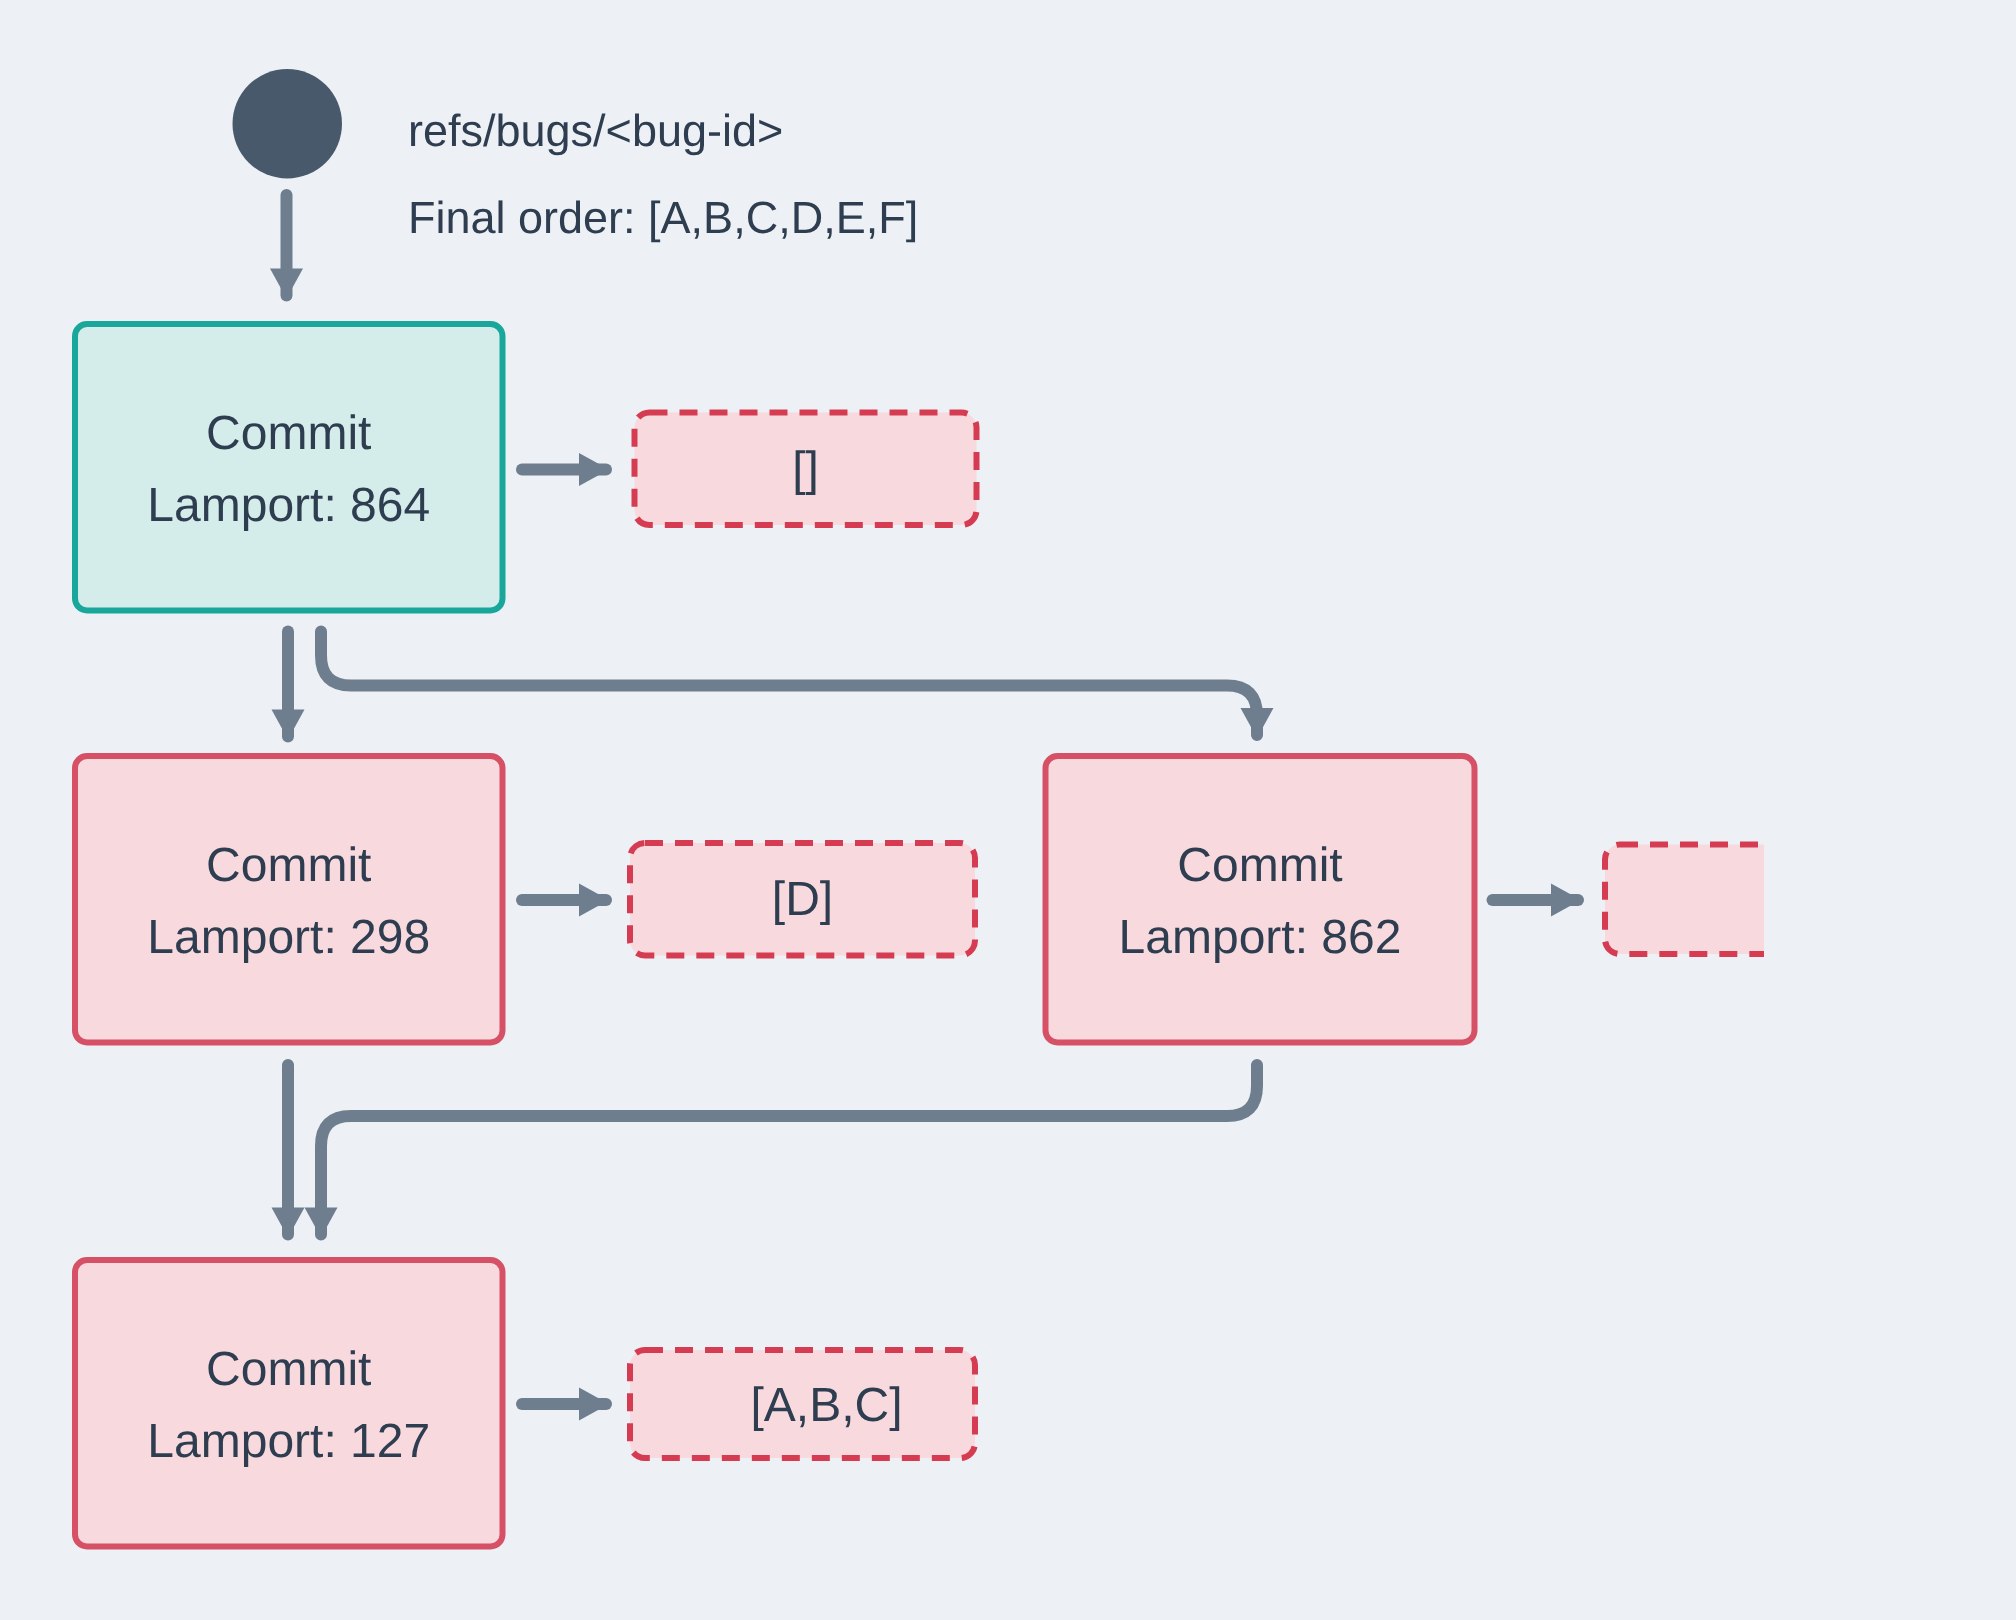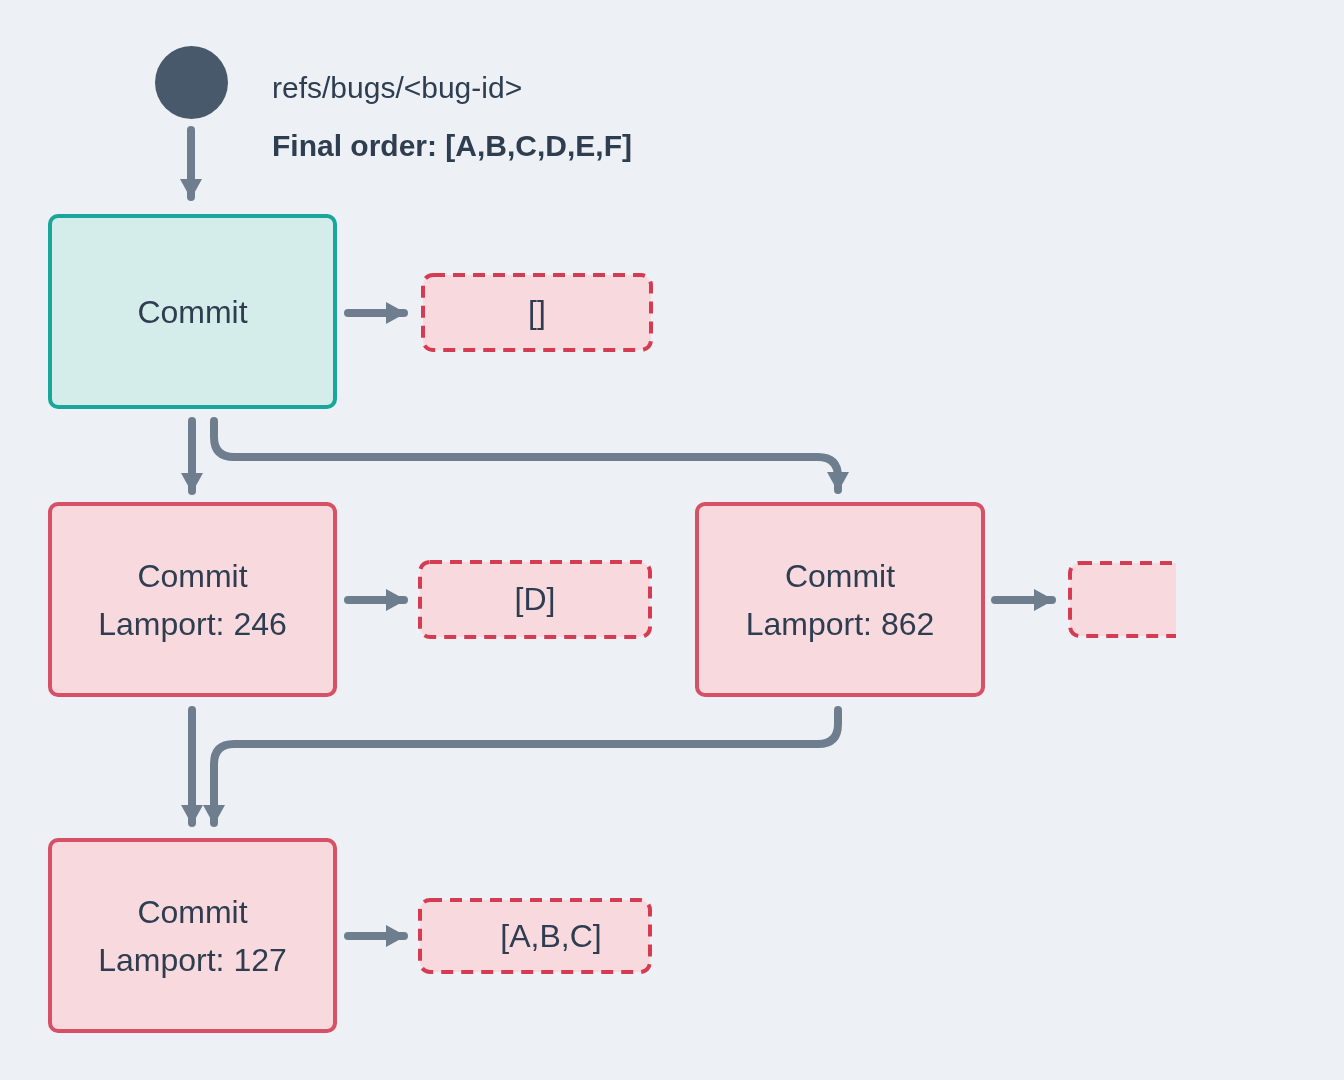--- a/index.html
+++ b/index.html
@@ -60,21 +60,21 @@
     height: 36px; line-height: 36px;
     font-size: 30px;
     color: var(--text);
     white-space: nowrap;
   }
   .final-order {
     position: absolute;
     left: 272px; top: 128px;
     height: 36px; line-height: 36px;
     font-size: 30px;
-    font-weight: bold;
+    font-weight: normal;
     color: var(--text);
     white-space: nowrap;
     text-align: center;
   }
 
   .node {
     position: absolute;
     border-radius: 10px;
     display: flex;
     flex-direction: column;
@@ -147,25 +147,26 @@
     <rect class="dashed-box" x="1070" y="563" width="227" height="73" rx="10"></rect>
     <rect class="dashed-box" x="420" y="900" width="230" height="72" rx="10"></rect>
   </svg>
 
   <div class="ref-circle"></div>
   <div class="ref-label">refs/bugs/&lt;bug-id&gt;</div>
   <div class="final-order">Final order: [A,B,C,D,E,F]</div>
 
   <div id="node-864" class="node node-teal">
     <div class="node-title">Commit</div>
+    <div class="node-sub">Lamport: 864</div>
   </div>
 
   <div id="node-246" class="node node-rose">
     <div class="node-title">Commit</div>
-    <div class="node-sub">Lamport: 246</div>
+    <div class="node-sub">Lamport: 298</div>
   </div>
 
   <div id="node-537" class="node node-rose">
     <div class="node-title">Commit</div>
     <div class="node-sub">Lamport: 862</div>
   </div>
 
   <div id="node-127" class="node node-rose">
     <div class="node-title">Commit</div>
     <div class="node-sub">Lamport: 127</div>

